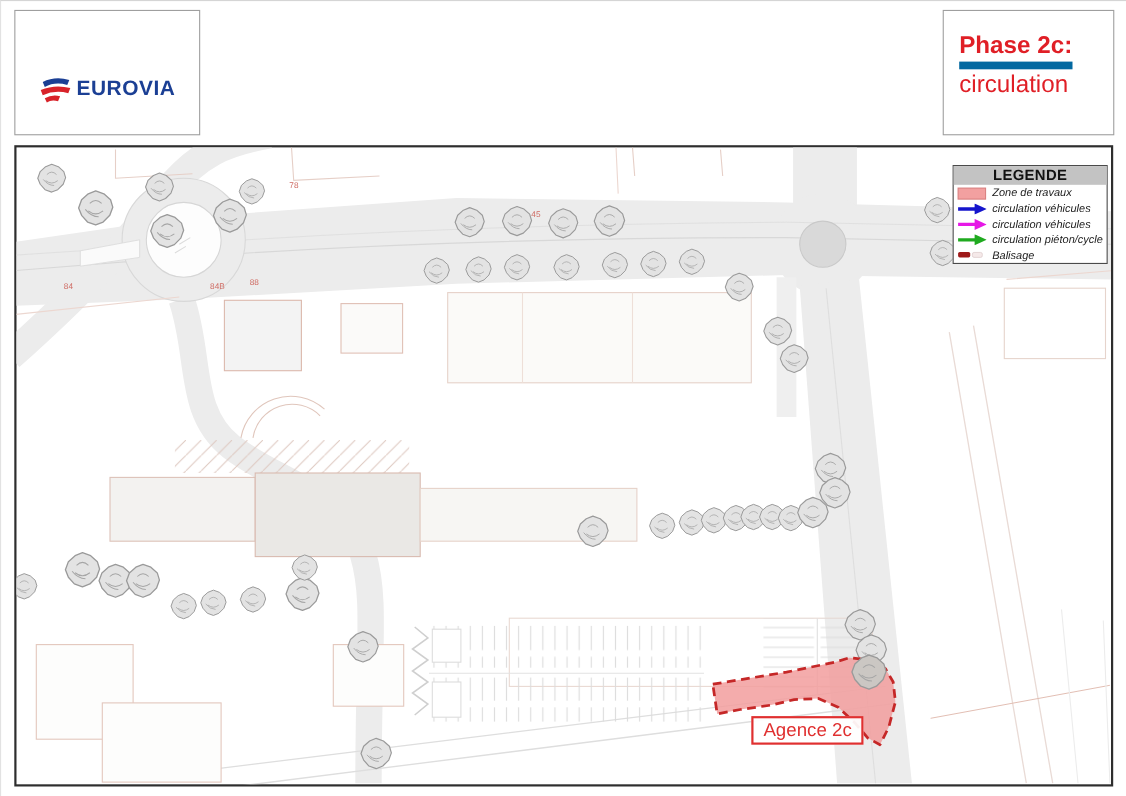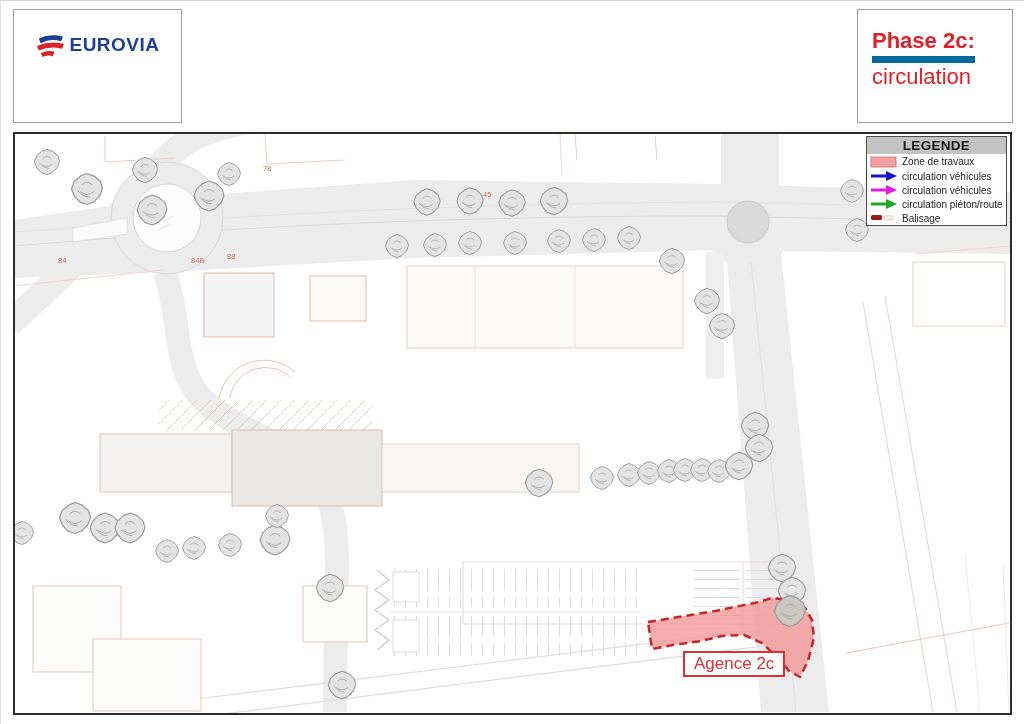--- a/index.html
+++ b/index.html
@@ -3,40 +3,40 @@
 <meta charset="utf-8">
 <style>
   html,body{margin:0;padding:0;background:#ffffff;}
   #page{position:relative;width:1024px;height:724px;background:#fff;
         border-top:1px solid #d5d5d5;border-left:1px solid #e2e2e2;box-sizing:border-box;
         font-family:"Liberation Sans", sans-serif;overflow:hidden;}
 
   
   .hdr-box{position:absolute;top:8px;height:114px;box-sizing:border-box;background:#fff;border:1px solid #9f9f9f;}
   #logo-box{left:12px;width:169px;display:flex;flex-direction:column;align-items:center;padding-top:22px;}
-  #logo-row{display:flex;align-items:center;gap:4px;}
+  #logo-row{display:flex;align-items:center;gap:4px;margin-top:36px;}
   #logo-word{color:#1b3f94;font-weight:bold;font-size:19px;letter-spacing:.5px;}
   #logo-addr{margin-top:2px;text-align:center;color:#2a52a8;font-size:7.5px;line-height:1.3;}
   #title-box{left:180px;width:677px;background:#c6c6c6;display:flex;flex-direction:column;justify-content:center;align-items:center;}
   #title-box .tline{color:#141414;font-size:19px;line-height:1.62;text-align:center;}
   #phase-box{left:856px;width:156px;padding:18px 8px 0 14px;}
   #phase-title{color:#e01f26;font-weight:bold;font-size:22px;display:inline-block;
                border-bottom:7px solid #0369a1;padding-bottom:2px;}
   .phase-sub{color:#e01f26;font-size:22px;line-height:1.3;}
 
   
   #map{position:absolute;left:12px;top:131px;width:999px;height:583px;box-sizing:border-box;
        border:2px solid #2e2e2e;background:#fff;}
   #map svg.plan{position:absolute;left:0;top:0;}
 
   
-  #legend{position:absolute;top:2px;right:3px;width:139px;background:#fff;border:1px solid #4a4a4a;z-index:5;}
+  #legend{position:absolute;top:16px;right:3px;width:139px;background:#fff;border:1px solid #4a4a4a;z-index:5;}
   #legend-title{background:#c3c3c3;color:#111;font-weight:bold;font-size:13.5px;text-align:center;
                 padding:1px 0;letter-spacing:.3px;}
-  .lg-row{display:flex;gap:5px;padding:1.5px 3px;}
+  .lg-row{display:flex;gap:5px;padding:1.5px 3px;font-style:italic;}
   .lg-label{font-size:10px;color:#1c1c1c;white-space:nowrap;}
   .lg-sym{flex:0 0 27px;}
 
   
   #phase-label{position:absolute;left:668px;top:517px;z-index:4;background:rgba(255,255,255,.93);
                border:2px solid #e03030;color:#e03030;font-size:17px;padding:1px 9px;white-space:nowrap;}
 </style>
 </head>
 <body>
 
@@ -229,21 +229,21 @@
           <path d="M16,0 L27,5 L16,10 Z" fill="#e618e6"></path>
         </svg>
         <span class="lg-label">circulation véhicules</span>
       </div>
 
       <div class="lg-row">
         <svg class="lg-sym" width="27" height="10">
           <line x1="1" y1="5" x2="17" y2="5" stroke-width="3" stroke="#1faa1f"></line>
           <path d="M16,0 L27,5 L16,10 Z" fill="#1faa1f"></path>
         </svg>
-        <span class="lg-label">circulation piéton/route</span>
+        <span class="lg-label">circulation piéton/cycle</span>
       </div>
 
       <div class="lg-row">
         <svg class="lg-sym" width="27" height="9">
           <rect x="1" y="2" width="11" height="5" rx="1.5" fill="#9e1a1a"></rect>
           <rect x="14" y="2.5" width="9" height="4.5" rx="1.5" fill="#f5e9e9" stroke="#ddcccc" stroke-width="0.7"></rect>
         </svg>
         <span class="lg-label">Balisage</span>
       </div>
     </div>

